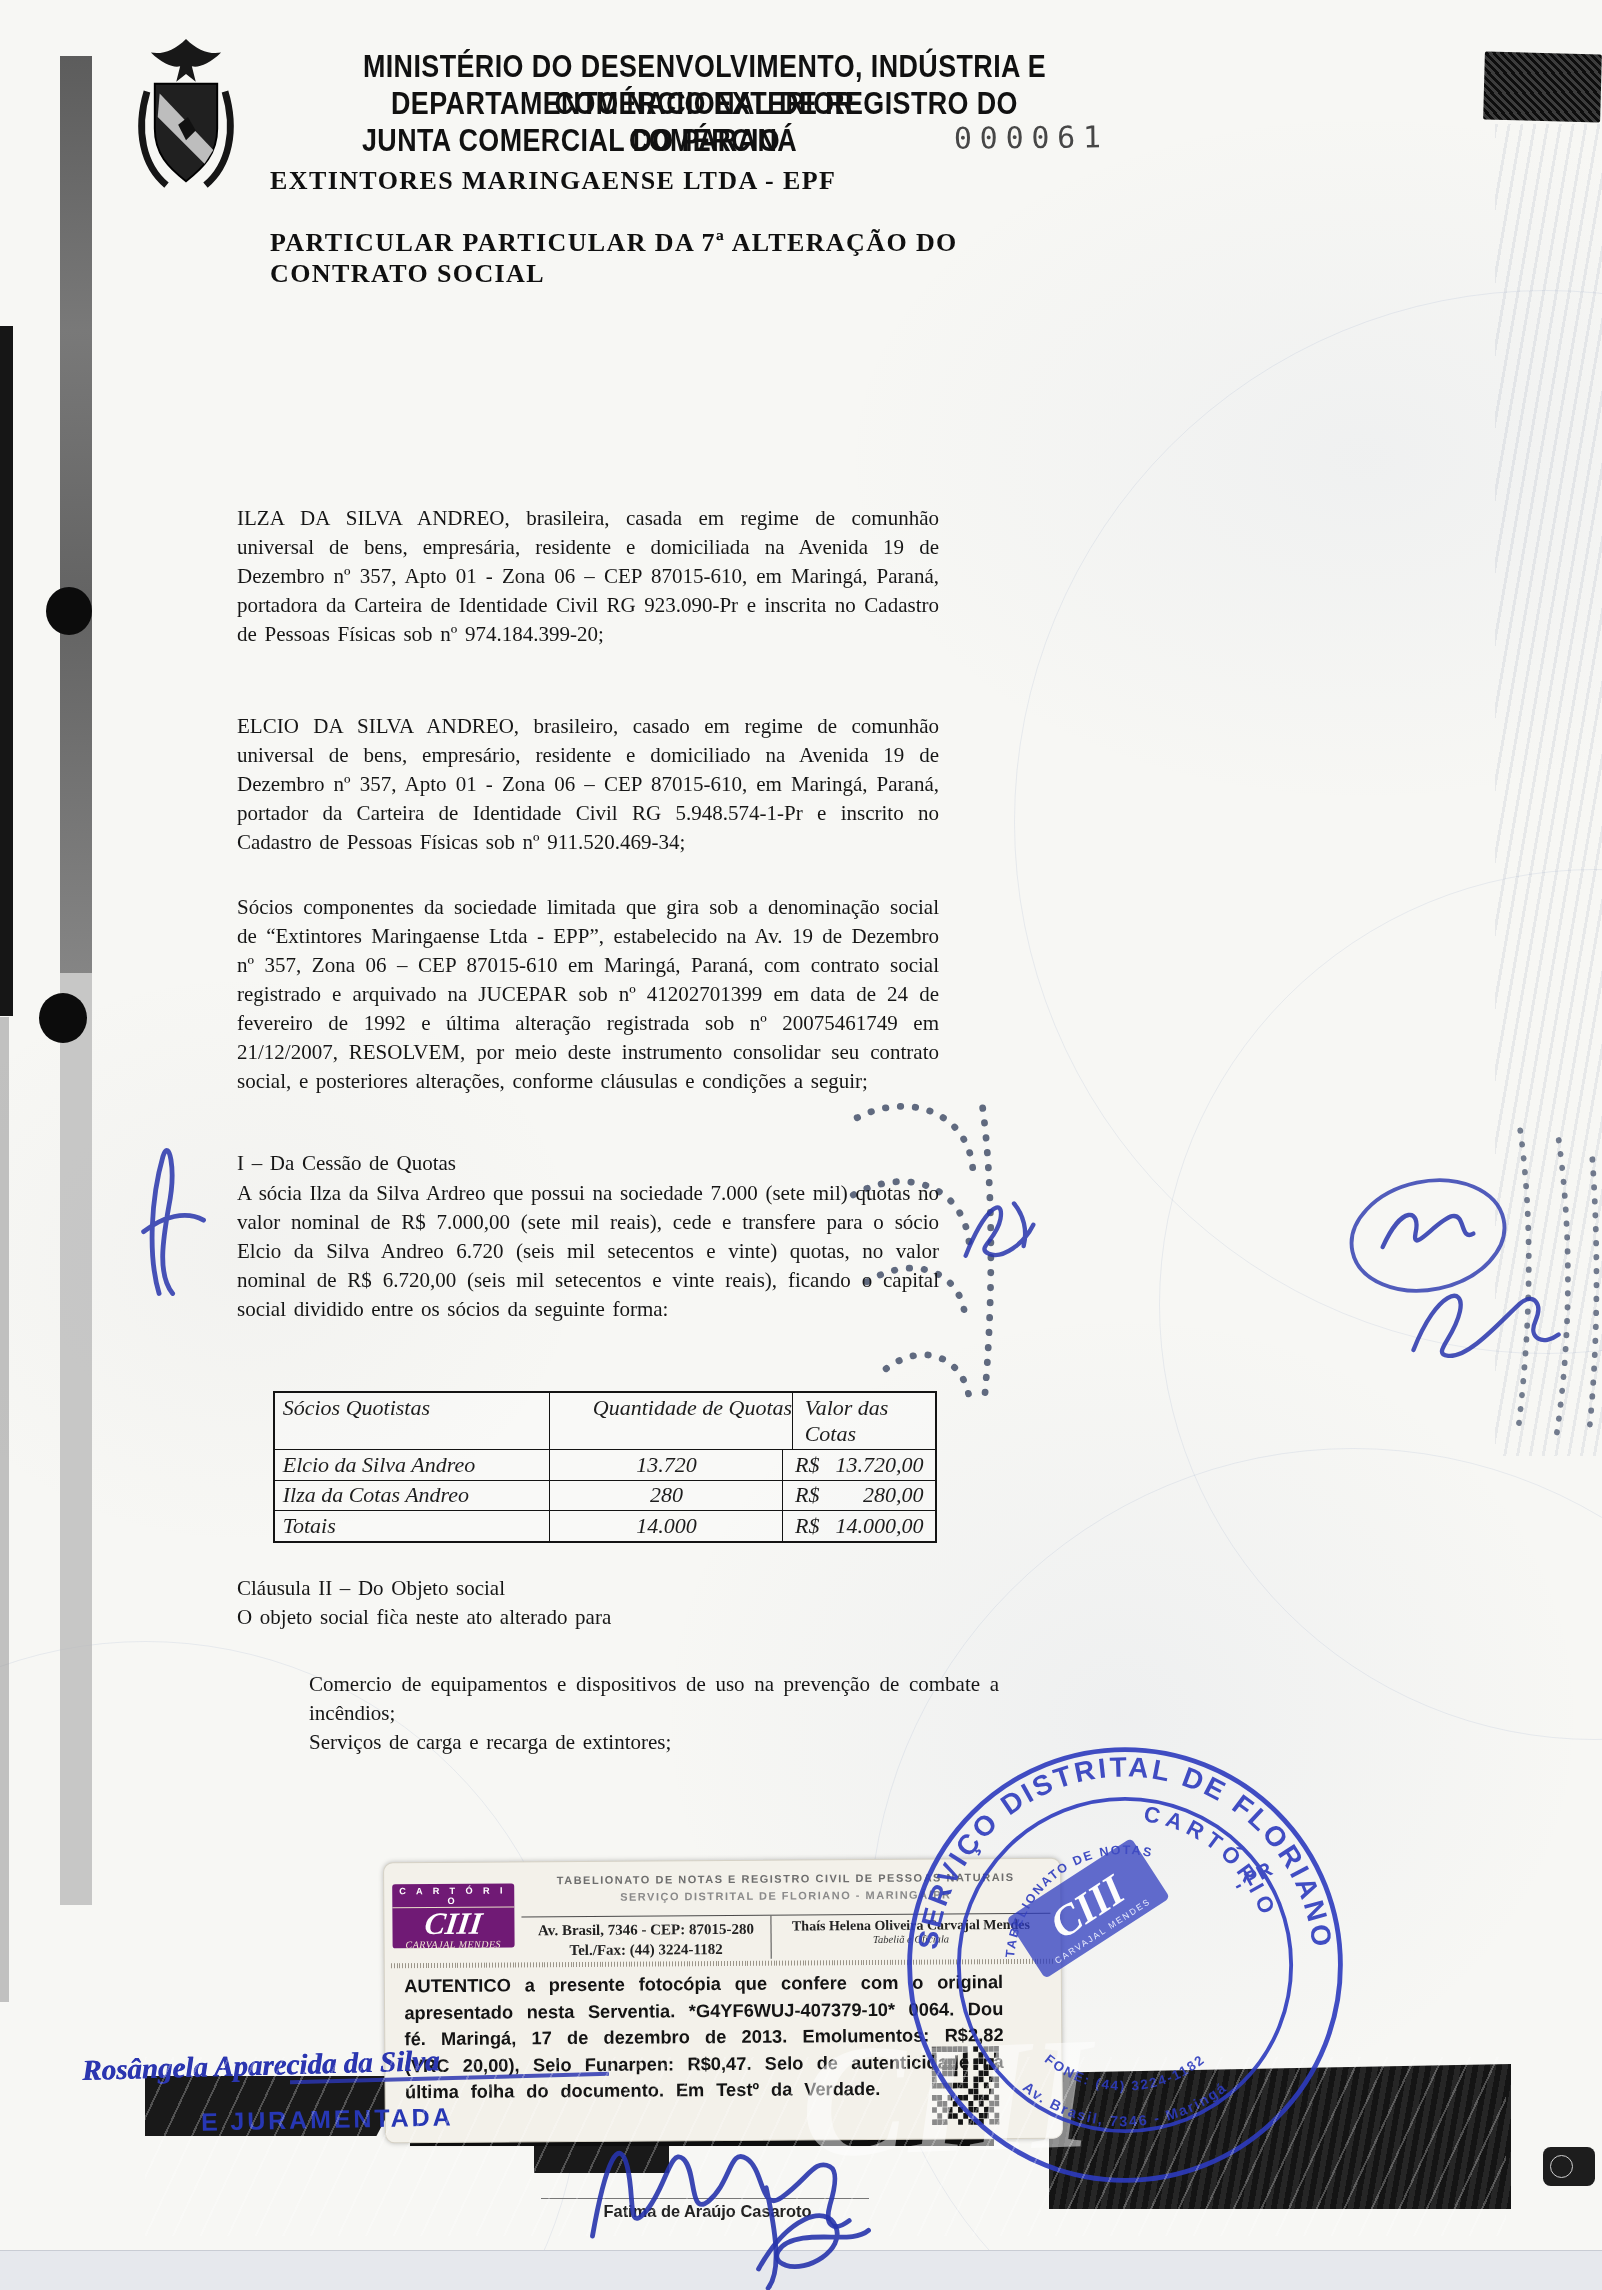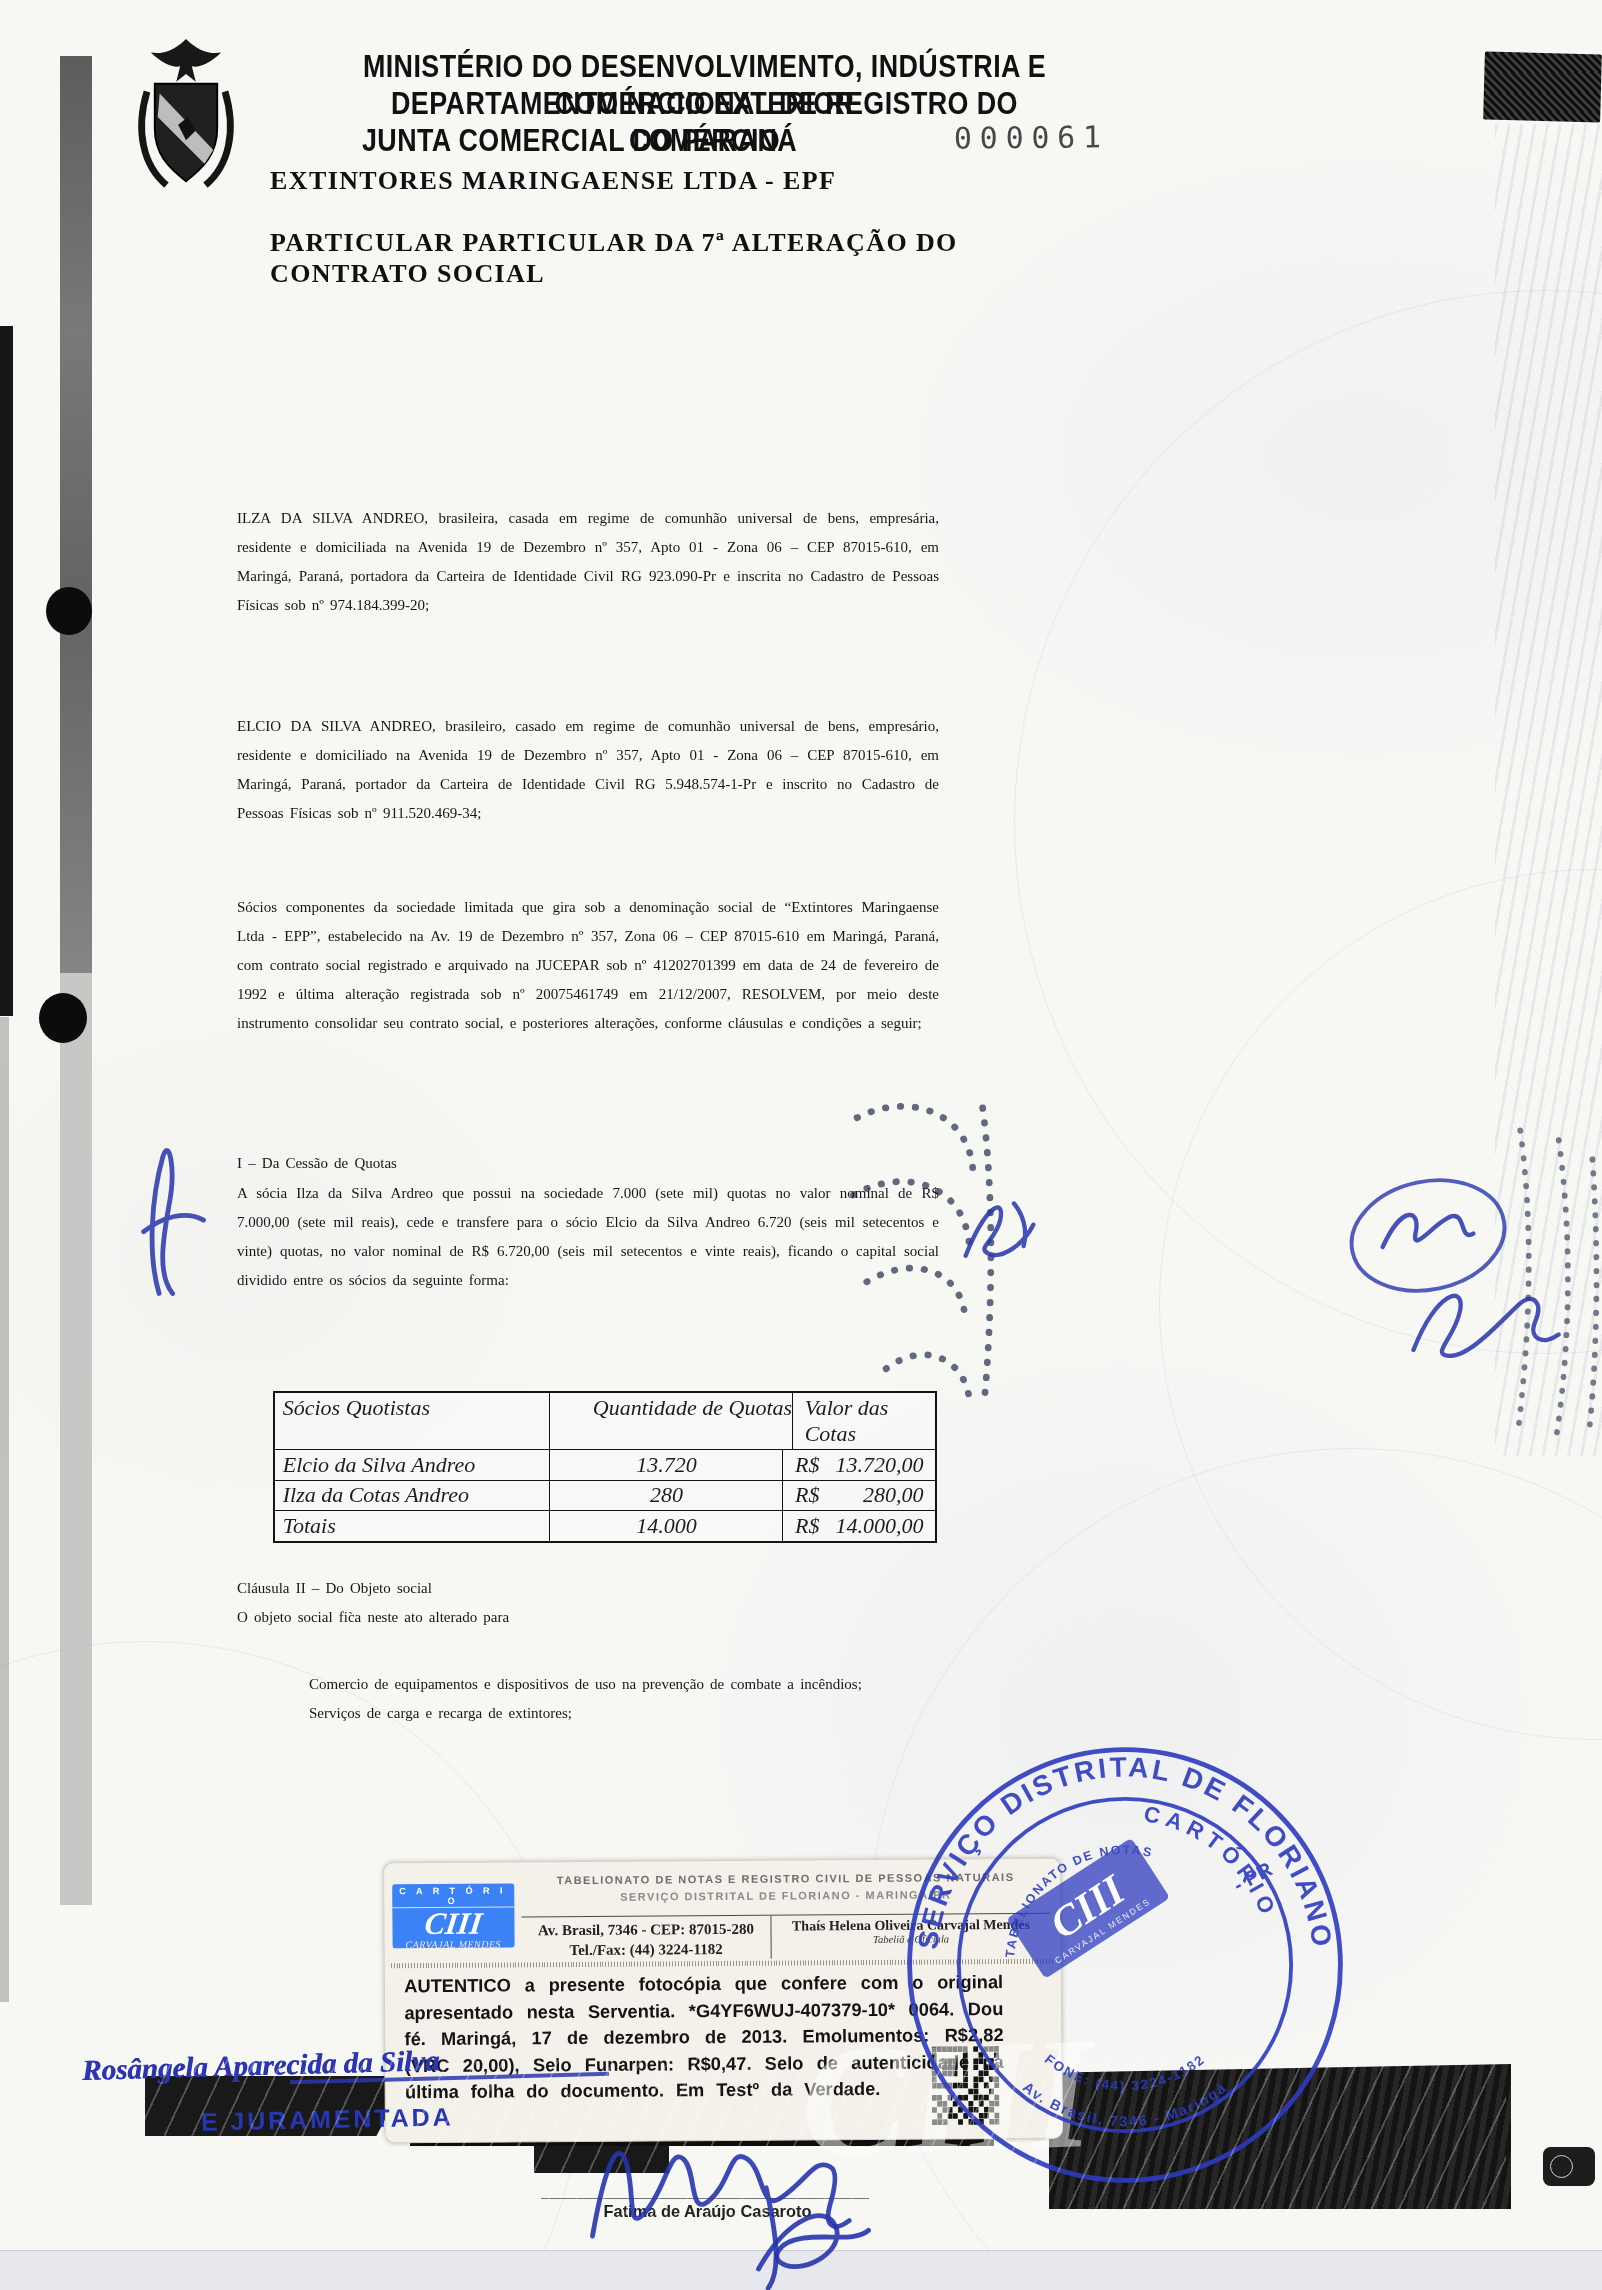--- a/index.html
+++ b/index.html
@@ -10,38 +10,38 @@
        radial-gradient(869px 579px at 85% 20%, rgba(140,155,195,.07), transparent 60%),
        radial-gradient(772px 676px at 70% 75%, rgba(140,155,195,.08), transparent 60%),
        radial-gradient(579px 483px at 15% 55%, rgba(150,150,160,.05), transparent 60%);}
   .abs{position:absolute;}
   
   .hline{width:927px;text-align:center;font-family:"Liberation Sans",sans-serif;
          font-weight:bold;font-size:32px;color:#111;transform:scaleX(.84);letter-spacing:0.5px;}
   .pagenum{font-family:"DejaVu Sans Mono",monospace;font-size:30px;letter-spacing:7.7px;color:#474747;transform:rotate(-.6deg);}
   .tline{width:888px;text-align:left;font-weight:bold;font-size:26px;letter-spacing:1.4px;color:#101010;}
   
-  .btxt{width:702px;font-size:15px;line-height:29px;text-align:justify;word-spacing:2.4px;color:#161616;}
+  .btxt{width:702px;font-size:21px;line-height:29px;text-align:justify;word-spacing:2.4px;color:#161616;}
   
   .qtable{width:660px;border:2.9px solid #141414;font-size:22px;background:rgba(255,255,255,.25);}
   .qrow{display:flex;border-top:1.9px solid #141414;}
   .qrow:first-child{border-top:none;}
   .qc1{width:259px;border-right:1.9px solid #141414;padding:1.9px 7.7px;}
   .qc2{width:232px;border-right:1.9px solid #141414;text-align:center;padding:1.9px 0;}
   .qc3{flex:1;display:flex;justify-content:space-between;padding:1.9px 11.6px;}
   .qhead .qc2{text-align:right;padding-left:9.7px;}
   .qhead .qc3{justify-content:flex-start;}
   
   .band{background:#191919;}
   .holepunch{background:#0c0c0c;border-radius:50%;}
   
   .sticker{width:676px;height:279px;background:#f3f1ea;border:1px solid #d6d2c6;border-radius:9.7px;
            transform:rotate(-.4deg);box-shadow:0 0 5.8px rgba(0,0,0,.25);z-index:5;
            font-family:"Liberation Sans",sans-serif;}
-  .logo-box{position:absolute;left:7.7px;top:21px;width:122px;height:64px;background:#3b82f6;border-radius:2.9px;text-align:center;color:#fff;}
+  .logo-box{position:absolute;left:7.7px;top:21px;width:122px;height:64px;background:#701a75;border-radius:2.9px;text-align:center;color:#fff;}
   .logo-word{font-size:9.2px;font-weight:bold;letter-spacing:3.9px;border-bottom:1px solid #e8ddc8;padding:1.9px 0 1px;}
   .logo-big{font-size:31px;font-weight:bold;font-style:italic;line-height:31px;font-family:"Liberation Serif",serif;transform:skewX(-8deg);}
   .logo-name{font-size:10px;font-style:italic;color:#f3ead6;font-family:"Liberation Serif",serif;letter-spacing:0.5px;}
   .sh-line{position:absolute;left:137px;width:529px;text-align:center;font-weight:bold;color:#6e6e6e;font-size:11px;letter-spacing:1.5px;white-space:nowrap;}
   .sh-cols{position:absolute;left:137px;top:54px;width:529px;display:flex;border-top:1.4px solid #4a4a4a;}
   .sh-colA{width:249px;text-align:center;font-family:"Liberation Serif",serif;font-weight:bold;font-size:15px;color:#222;line-height:20px;padding-top:2.9px;}
   .sh-colB{flex:1;border-left:1.4px solid #4a4a4a;text-align:center;font-family:"Liberation Serif",serif;padding-top:2.9px;}
   .sh-name{font-weight:bold;font-size:14px;color:#222;}
   .sh-title{font-style:italic;font-size:10.6px;color:#333;}
   .microstrip{position:absolute;left:5.8px;top:100px;width:664px;height:4.8px;

